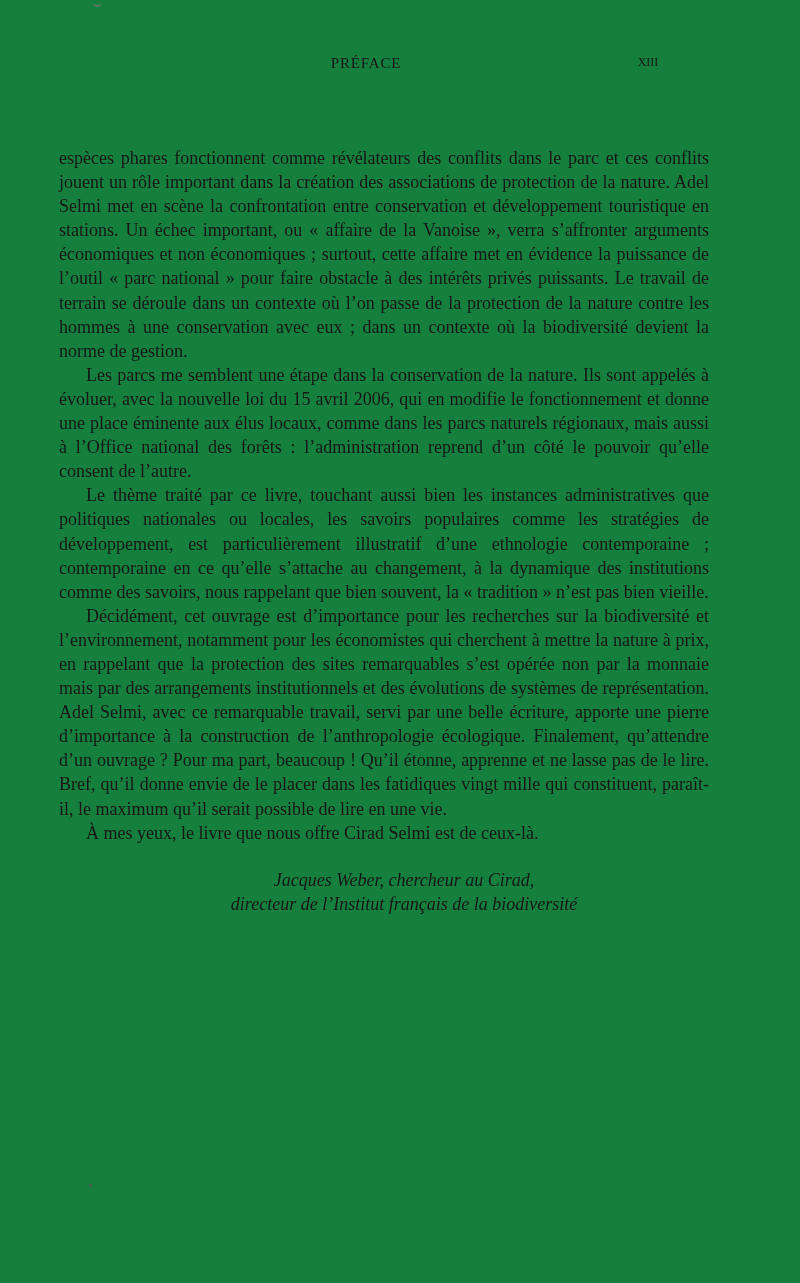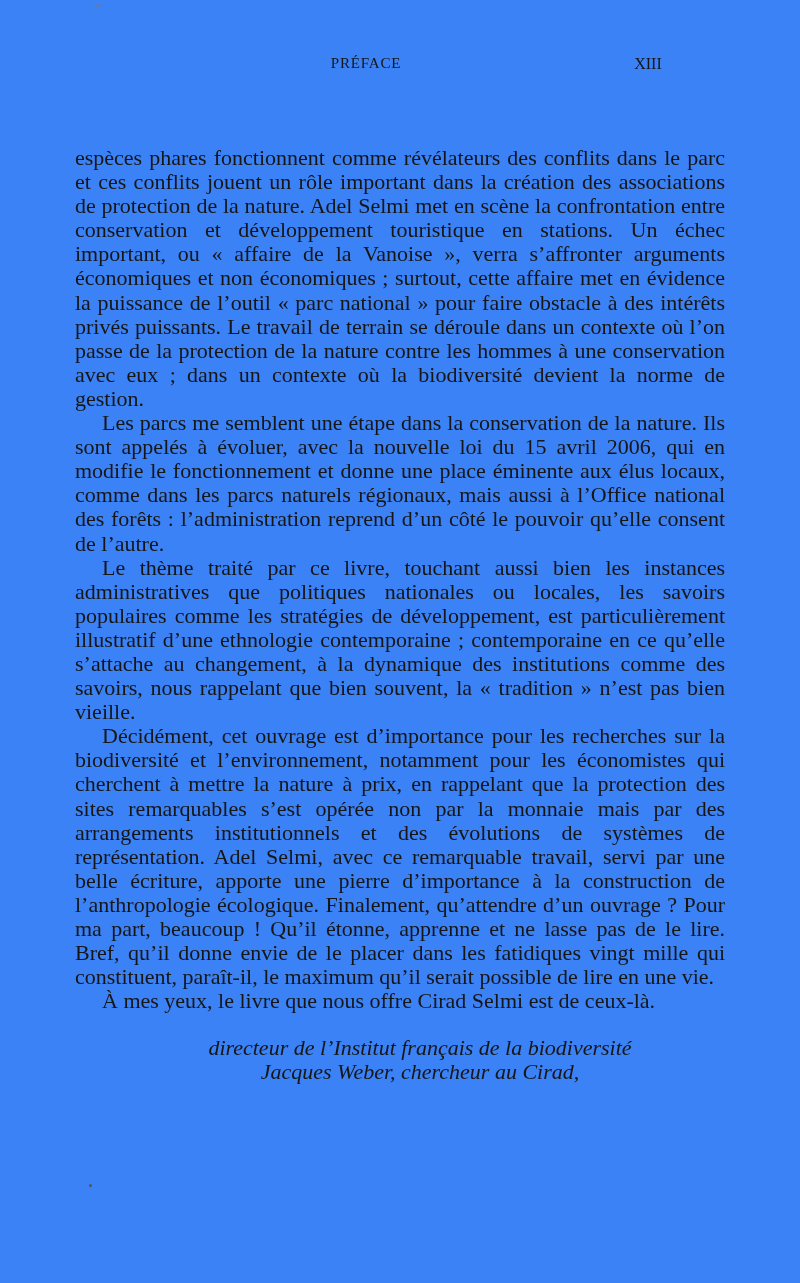--- a/index.html
+++ b/index.html
@@ -4,21 +4,21 @@
 <style>
   html, body {
     margin: 0;
     padding: 0;
     background: #ffffff;
   }
   .page {
     position: relative;
     width: 800px;
     height: 1283px;
-    background: #3b82f6;
+    background: #15803d;
     font-family: "Liberation Serif", serif;
     color: #161616;
     overflow: hidden;
   }
   .running-header {
     position: absolute;
     top: 55px;
     left: 0;
     right: 0;
     height: 22px;
@@ -28,29 +28,29 @@
     position: absolute;
     left: 366px;
     transform: translateX(-50%);
     letter-spacing: 0.8px;
     white-space: nowrap;
   }
   .page-number {
     position: absolute;
     left: 648px;
     transform: translateX(-50%);
-    font-size: 16px;
+    font-size: 12px;
     white-space: nowrap;
   }
   .body-text {
     position: absolute;
     top: 146px;
-    left: 75px;
+    left: 59px;
     width: 650px;
-    font-size: 22px;
+    font-size: 18px;
     line-height: 24.1px;
     text-align: justify;
     hyphens: auto;
     -webkit-hyphens: auto;
   }
   .body-text p {
     margin: 0;
     text-indent: 27px;
   }
   .body-text p.no-indent {
@@ -97,21 +97,21 @@
   </div>
 
   <div class="body-text">
     <p class="no-indent">espèces phares fonctionnent comme révélateurs des conflits dans le parc et ces conflits jouent un rôle important dans la création des associations de protection de la nature. Adel Selmi met en scène la confrontation entre conservation et développement touristique en stations. Un échec important, ou « affaire de la Vanoise », verra s’affronter arguments économiques et non économiques ; surtout, cette affaire met en évidence la puissance de l’outil « parc national » pour faire obstacle à des intérêts privés puissants. Le travail de terrain se déroule dans un contexte où l’on passe de la protection de la nature contre les hommes à une conservation avec eux ; dans un contexte où la biodiversité devient la norme de gestion.</p>
     <p>Les parcs me semblent une étape dans la conservation de la nature. Ils sont appelés à évoluer, avec la nouvelle loi du 15 avril 2006, qui en modifie le fonctionnement et donne une place éminente aux élus locaux, comme dans les parcs naturels régionaux, mais aussi à l’Office national des forêts : l’administration reprend d’un côté le pouvoir qu’elle consent de l’autre.</p>
     <p>Le thème traité par ce livre, touchant aussi bien les instances administratives que politiques nationales ou locales, les savoirs populaires comme les stratégies de développement, est particulièrement illustratif d’une ethnologie contemporaine ; contemporaine en ce qu’elle s’attache au changement, à la dynamique des institutions comme des savoirs, nous rappelant que bien souvent, la « tradition » n’est pas bien vieille.</p>
     <p>Décidément, cet ouvrage est d’importance pour les recherches sur la biodiversité et l’environnement, notamment pour les économistes qui cherchent à mettre la nature à prix, en rappelant que la protection des sites remarquables s’est opérée non par la monnaie mais par des arrangements institutionnels et des évolutions de systèmes de représentation. Adel Selmi, avec ce remarquable travail, servi par une belle écriture, apporte une pierre d’importance à la construction de l’anthropologie écologique. Finalement, qu’attendre d’un ouvrage ? Pour ma part, beaucoup ! Qu’il étonne, apprenne et ne lasse pas de le lire. Bref, qu’il donne envie de le placer dans les fatidiques vingt mille qui constituent, paraît-il, le maximum qu’il serait possible de lire en une vie.</p>
     <p>À mes yeux, le livre que nous offre Cirad Selmi est de ceux-là.</p>
 
     <div class="signature">
+      <div>Jacques Weber, chercheur au Cirad,</div>
       <div>directeur de l’Institut français de la biodiversité</div>
-      <div>Jacques Weber, chercheur au Cirad,</div>
     </div>
   </div>
 
   <div class="speck"></div>
   <div class="edge-artifact"></div>
 
 </div>
 
 </body></html>

